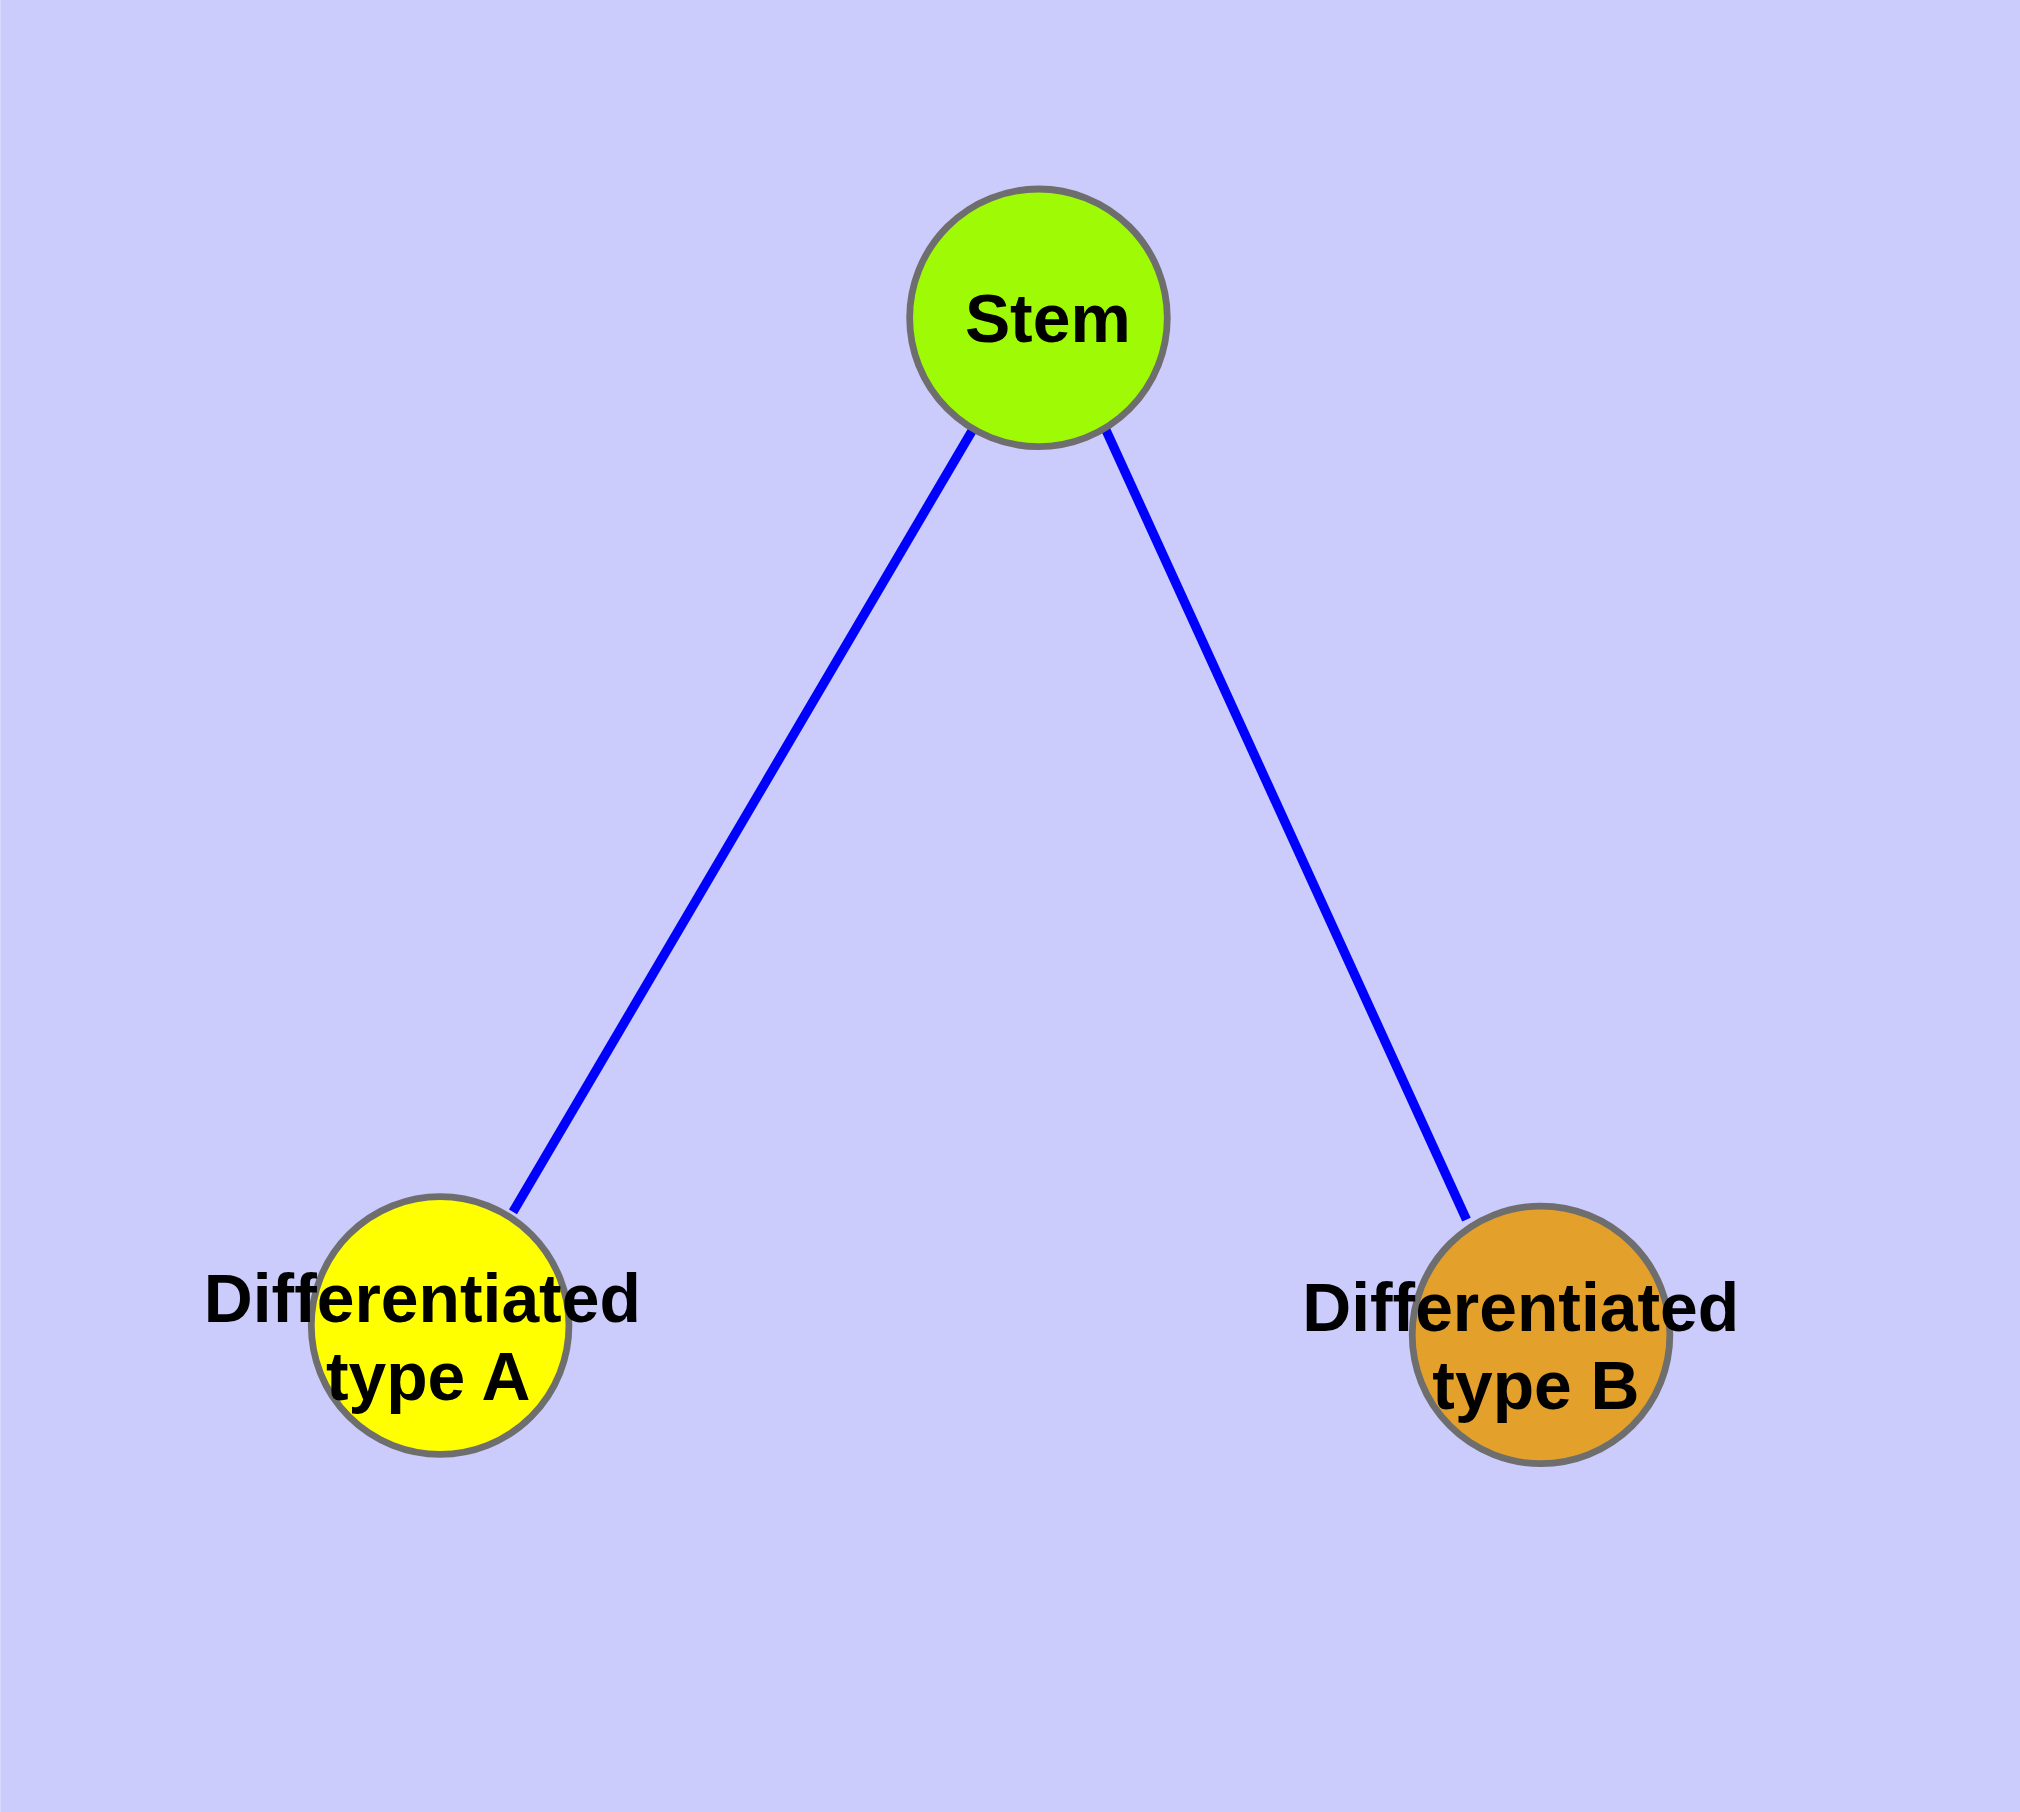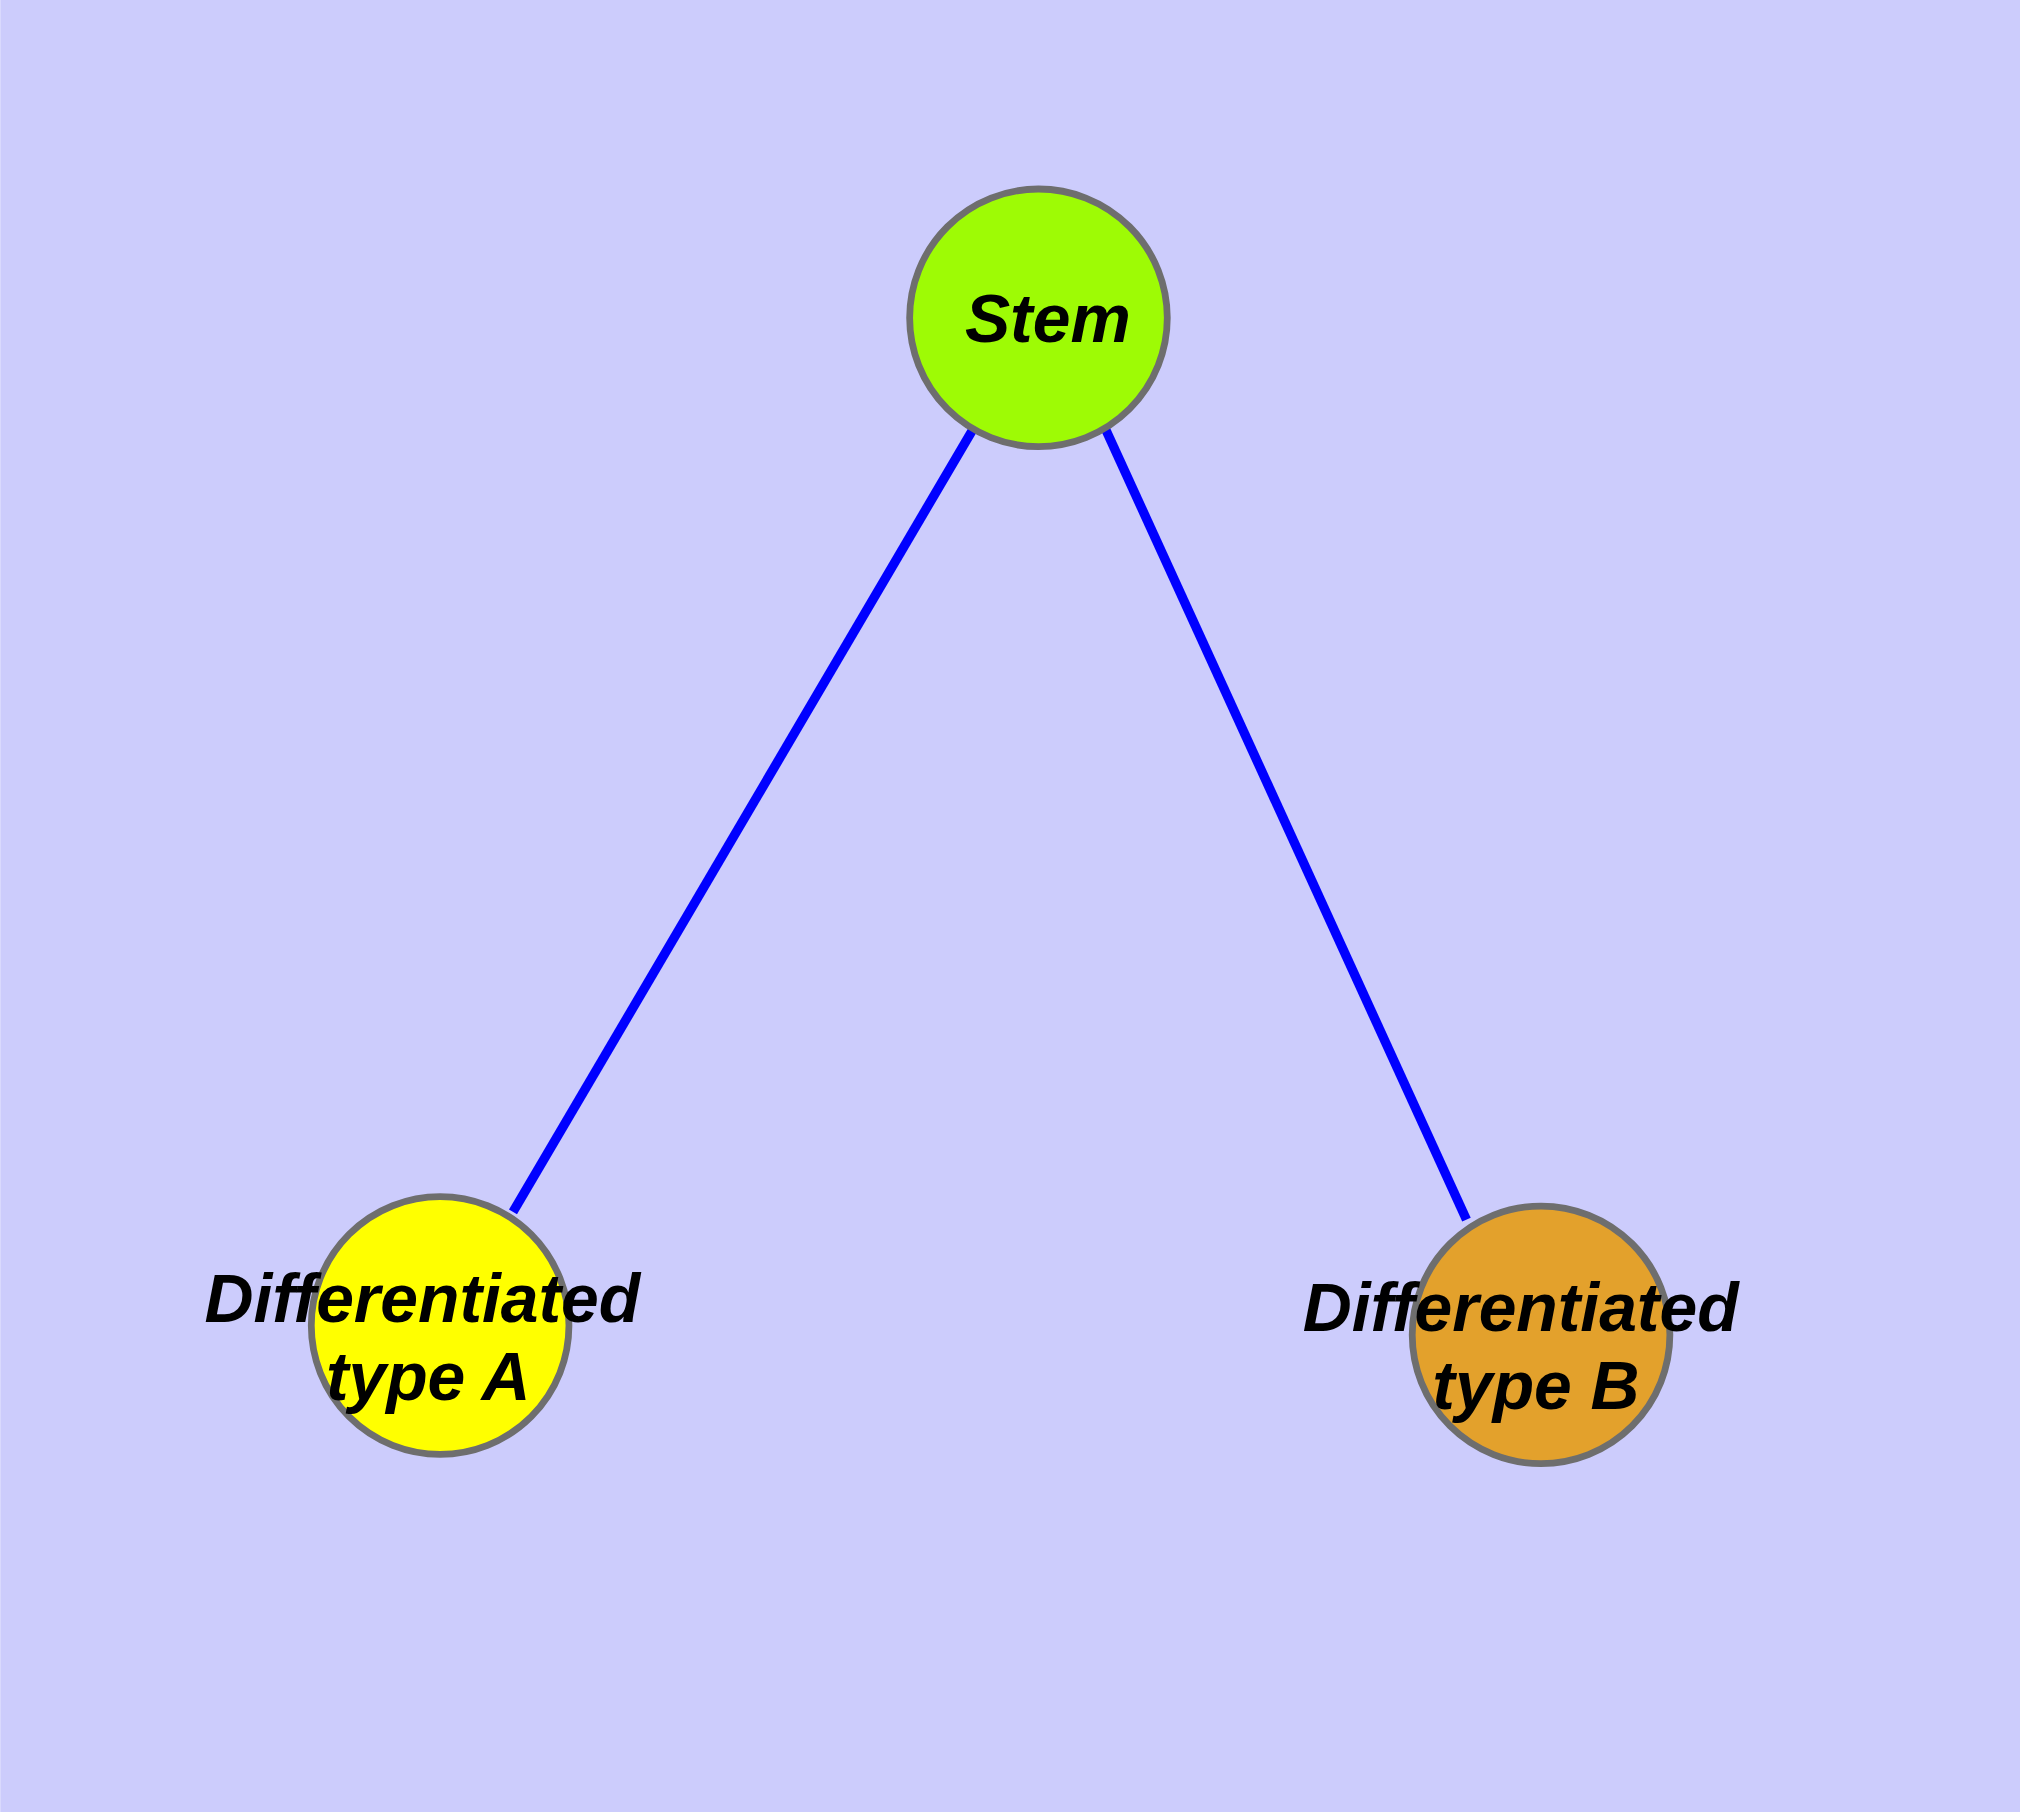--- a/index.html
+++ b/index.html
@@ -6,21 +6,20 @@
     margin: 0;
     padding: 0;
     background: #ffffff;
   }
   #canvas {
     position: relative;
     width: 2021px;
     height: 1812px;
     overflow: hidden;
     font-family: "Liberation Sans", sans-serif;
-    font-style: italic;
   }
   #graph-svg {
     position: absolute;
     top: 0;
     left: 0;
     width: 2021px;
     height: 1812px;
     display: block;
   }
   .node-label {

